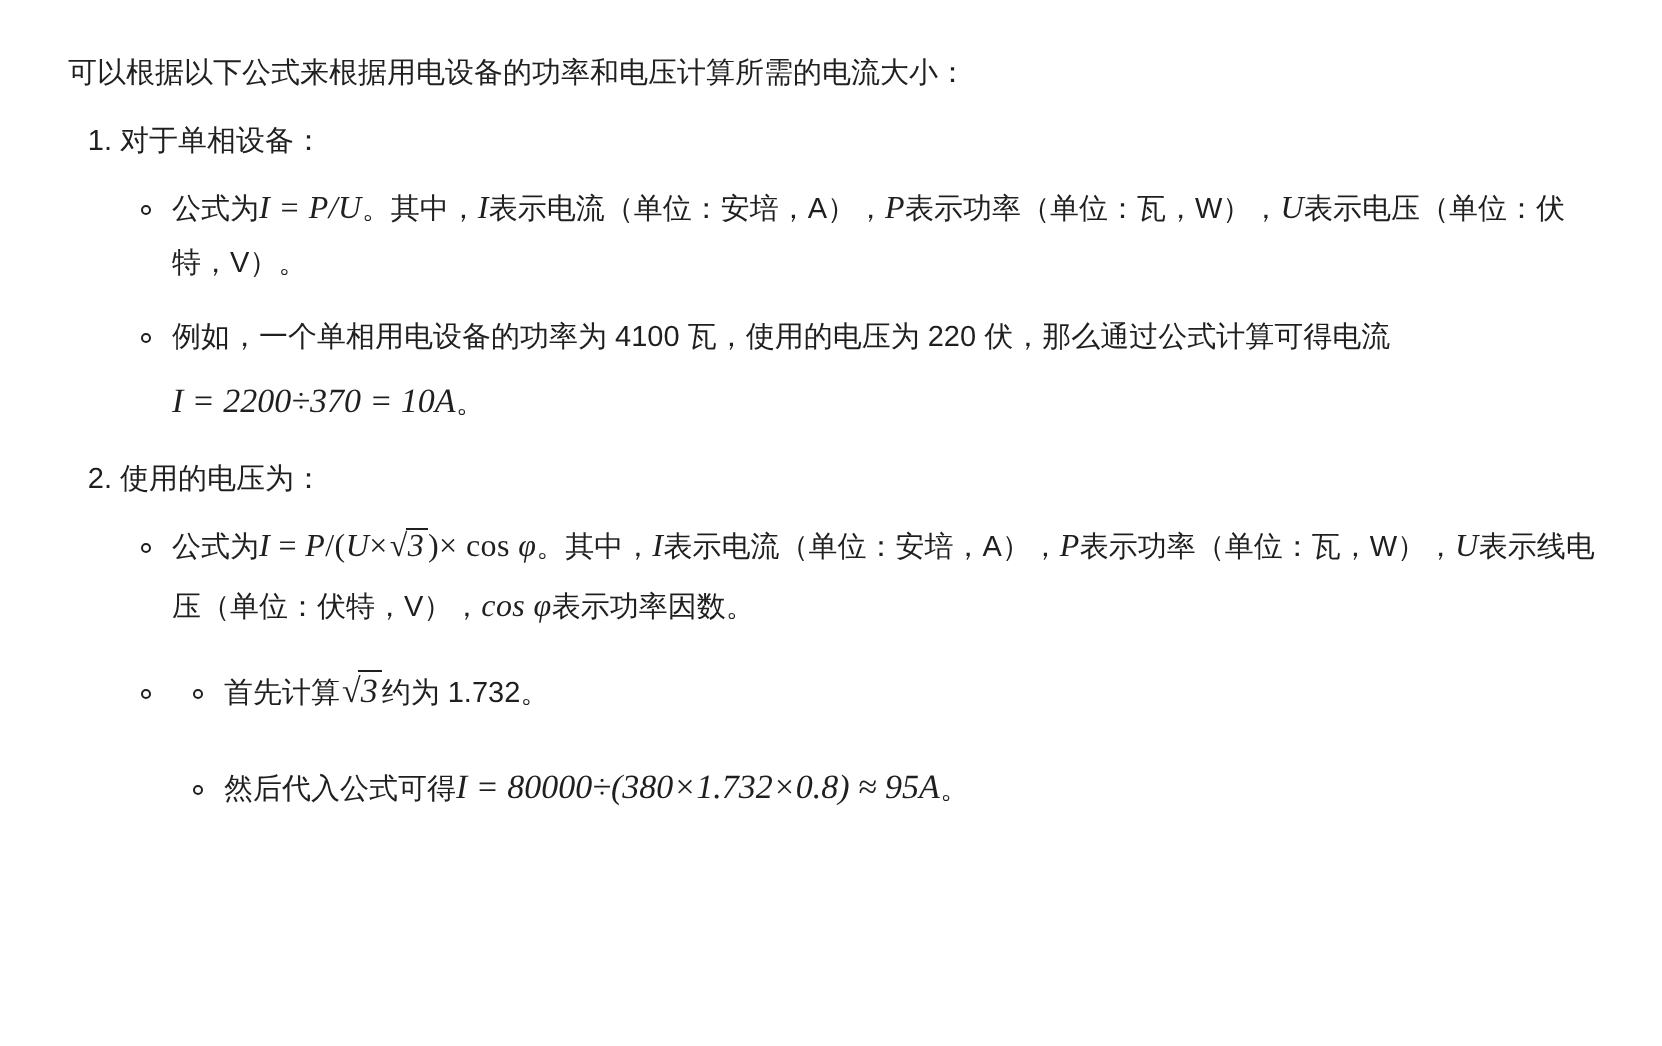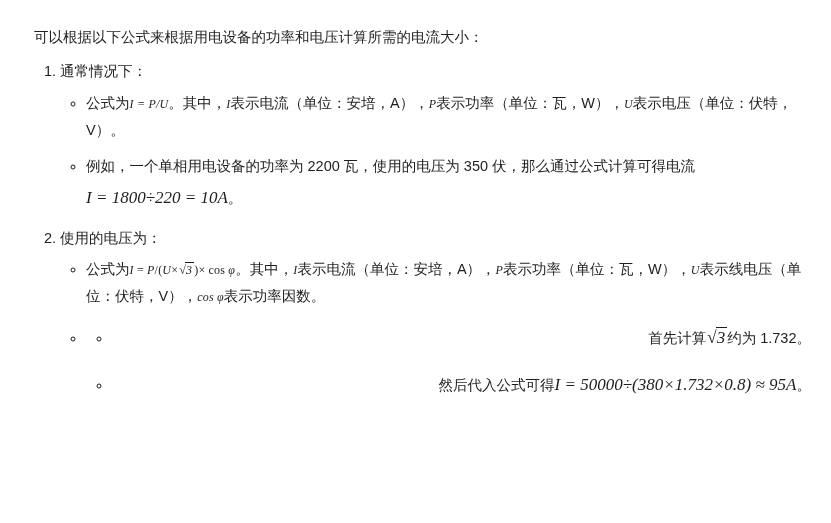--- a/index.html
+++ b/index.html
@@ -40,34 +40,33 @@
   }
   ul.level2 > li {
     font-size: 14.5px;
     line-height: 1.85;
     margin-bottom: 10px;
   }
   ul.level3 {
     margin: 0 0 4px 0;
     padding-left: 26px;
     list-style-type: circle;
-    text-align: right;
   }
   ul.level3 > li {
     font-size: 14.5px;
     line-height: 1.85;
     margin-bottom: 12px;
   }
   .item-text {
     display: inline;
   }
   .math {
     font-family: "Liberation Serif", serif;
     font-style: italic;
-    font-size: 12px;
+    font-size: 16px;
     letter-spacing: 0.2px;
   }
   .math.upright {
     font-style: normal;
   }
   .mblock {
     font-family: "Liberation Serif", serif;
     font-style: italic;
     font-size: 17px;
     display: inline-block;
@@ -93,50 +92,50 @@
 </head>
 <body>
 
 <div class="page">
 
   <p class="intro">可以根据以下公式来根据用电设备的功率和电压计算所需的电流大小：</p>
 
   <ol class="level1">
 
     <li>
-      <span>通常情况下：</span>
+      <span>对于单相设备：</span>
       <ul class="level2">
 
         <li>
           <span class="item-text">公式为</span><span class="math">I = P/U</span><span class="item-text">。其中，</span><span class="math">I</span><span class="item-text">表示电流（单位：安培，A），</span><span class="math">P</span><span class="item-text">表示功率（单位：瓦，W），</span><span class="math">U</span><span class="item-text">表示电压（单位：伏特，V）。</span>
         </li>
 
         <li>
-          <span class="item-text">例如，一个单相用电设备的功率为 2200 瓦，使用的电压为 350 伏，那么通过公式计算可得电流</span>
-          <span class="mblock nowrap">I = 1800÷220 = 10A</span><span class="item-text">。</span>
+          <span class="item-text">例如，一个单相用电设备的功率为 4100 瓦，使用的电压为 220 伏，那么通过公式计算可得电流</span>
+          <span class="mblock nowrap">I = 2200÷370 = 10A</span><span class="item-text">。</span>
         </li>
 
       </ul>
     </li>
 
     <li>
       <span>使用的电压为：</span>
       <ul class="level2">
 
         <li>
           <span class="item-text">公式为</span><span class="math nowrap"><span class="math">I</span><span class="math upright"> = </span><span class="math">P</span><span class="math upright">/(</span><span class="math">U</span><span class="math upright">×</span><span class="sqrt"><span class="radical">√</span><span class="rad-arg">3</span></span><span class="math upright">)× </span><span class="math upright">cos </span><span class="math">φ</span></span><span class="item-text">。其中，</span><span class="math">I</span><span class="item-text">表示电流（单位：安培，A），</span><span class="math">P</span><span class="item-text">表示功率（单位：瓦，W），</span><span class="math">U</span><span class="item-text">表示线电压（单位：伏特，V），</span><span class="math">cos φ</span><span class="item-text">表示功率因数。</span>
         </li>
 
         <li>
           <ul class="level3">
             <li>
               <span class="item-text">首先计算</span><span class="sqrt mblock"><span class="radical">√</span><span class="rad-arg">3</span></span><span class="item-text">约为 1.732。</span>
             </li>
             <li>
-              <span class="item-text">然后代入公式可得</span><span class="mblock nowrap">I = 50000÷(380×1.732×0.8) ≈ 95A</span><span class="item-text">。</span>
+              <span class="item-text">然后代入公式可得</span><span class="mblock nowrap">I = 80000÷(380×1.732×0.8) ≈ 95A</span><span class="item-text">。</span>
             </li>
           </ul>
         </li>
 
       </ul>
     </li>
 
   </ol>
 </div>
 

